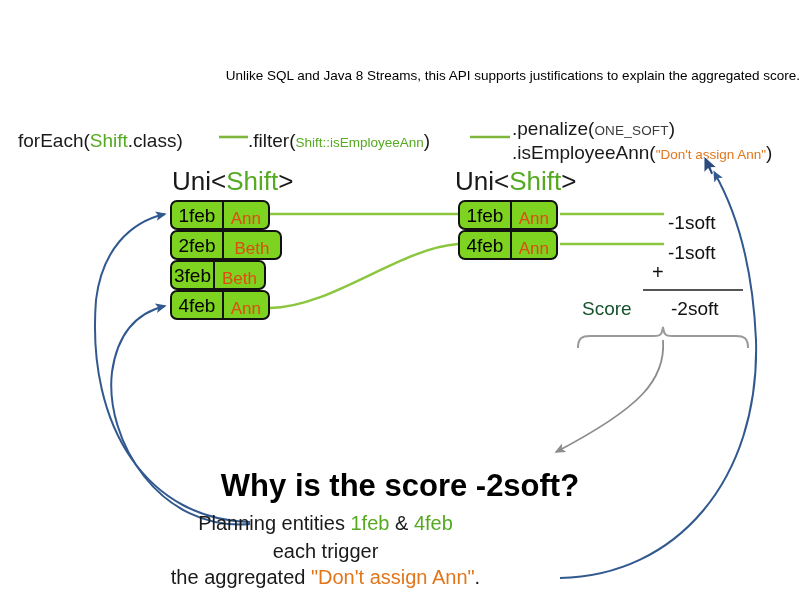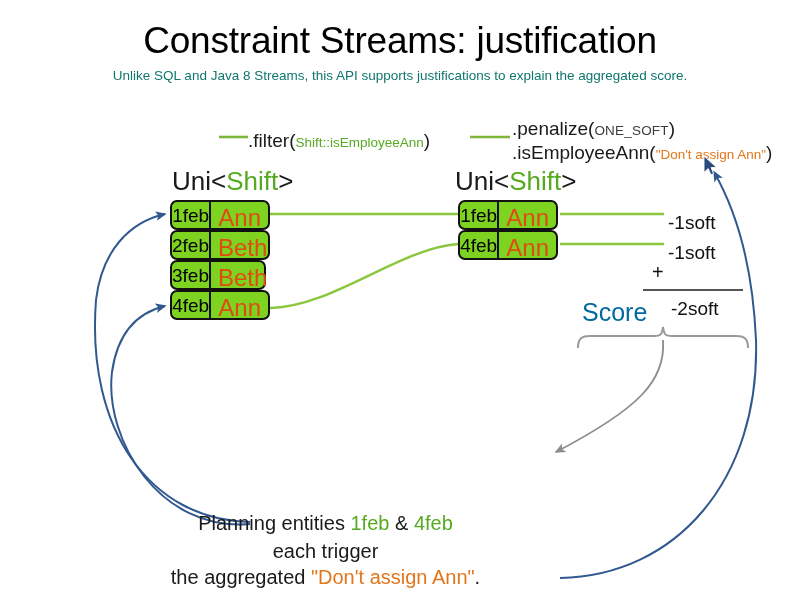--- a/index.html
+++ b/index.html
@@ -39,23 +39,23 @@
     font-size: 37px;
     font-weight: normal;
     letter-spacing: -0.2px;
     color: #000;
     white-space: nowrap;
   }
   .subtitle {
     position: absolute;
     left: 0; top: 68px;
     width: 800px;
-    text-align: center;
-    font-size: 13.5px;
-    color: #0f766e;
+    text-align: right;
+    font-size: 13.5px;
+    color: #000000;
     white-space: nowrap;
   }
 
   
   .code {
     position: absolute;
     font-size: 19px;
     color: #1a1a1a;
     white-space: nowrap;
   }
@@ -111,21 +111,21 @@
     color: #000000;
     line-height: 1;
   }
   .factbox .who {
     box-sizing: border-box;
     flex: 1;
     display: flex;
     align-items: center;
     justify-content: center;
     padding: 16px 7px;
-    font-size: 24px;
+    font-size: 17px;
     color: #e04b12;
     line-height: 1;
   }
 
   
   .softval {
     position: absolute;
     font-size: 19px;
     color: #111111;
     white-space: nowrap;
@@ -142,22 +142,22 @@
   }
   #sum-rule {
     position: absolute;
     left: 643px; top: 289px;
     width: 100px; height: 2px;
     background: #555555;
   }
   #score-label {
     position: absolute;
     left: 582px; top: 298px;
-    font-size: 25px;
-    color: #0369a1;
+    font-size: 19px;
+    color: #14532d;
     white-space: nowrap;
   }
   #score-total {
     position: absolute;
     left: 671px; top: 298px;
     font-size: 19px;
     color: #111;
     white-space: nowrap;
   }
 
@@ -226,39 +226,39 @@
                C 664 334 665 336 672 336 L 736 336 C 744 336 748 338 748 348"></path>
     </g>
     <path d="M 663 340 C 666 380 640 408 556 452" stroke="#8c8c8c" stroke-width="1.8" fill="none" marker-end="url(#arrow-gray)"></path>
 
     <path d="M 250 522 C 150 520 86 430 96 300 C 102 250 130 222 165 214" stroke="#31598f" stroke-width="2" fill="none" marker-end="url(#arrow-blue)"></path>
     <path d="M 250 524 C 160 532 104 440 112 372 C 118 330 140 312 165 306" stroke="#31598f" stroke-width="2" fill="none" marker-end="url(#arrow-blue)"></path>
 
     <path d="M 560 578 C 676 576 760 480 756 340 C 752 250 730 200 714 172" stroke="#31598f" stroke-width="2" fill="none" marker-end="url(#arrow-blue)"></path>
   </svg>
 
-  <div class="title">Constraint Streams: justification</div>
   <div class="subtitle">Unlike SQL and Java 8 Streams, this API supports justifications to explain the aggregated score.</div>
 
+  <div class="code" id="code-foreach"><span>forEach(</span><span class="type">Shift</span><span>.class)</span></div>
 
   <div class="code" id="code-penalize"><span>.penalize(</span><span class="smallblk">ONE_SOFT</span><span>)</span></div>
 
   <div class="code" id="code-filter"><span>.filter(</span><span class="small">Shift::isEmployeeAnn</span><span>)</span></div>
 
   <div class="code" id="code-asconstraint"><span>.isEmployeeAnn(</span><span class="cname">"Don't assign Ann"</span><span>)</span></div>
 
   <div class="unilabel" id="uni-left"><span>Uni&lt;</span><span class="type">Shift</span><span>&gt;</span></div>
 
   <div class="unilabel" id="uni-right"><span>Uni&lt;</span><span class="type">Shift</span><span>&gt;</span></div>
 
   <div class="factbox" style="left:170px; top:200px; width:100px;">
     <div class="date">1feb</div>
     <div class="who">Ann</div>
   </div>
-  <div class="factbox" style="left:170px; top:230px; width:100px;">
+  <div class="factbox" style="left:170px; top:230px; width:112px;">
     <div class="date">2feb</div>
     <div class="who">Beth</div>
   </div>
   <div class="factbox" style="left:170px; top:260px; width:96px;">
     <div class="date">3feb</div>
     <div class="who">Beth</div>
   </div>
   <div class="factbox" style="left:170px; top:290px; width:100px;">
     <div class="date">4feb</div>
     <div class="who">Ann</div>
@@ -273,20 +273,21 @@
     <div class="who">Ann</div>
   </div>
 
   <div class="softval" id="soft-1">-1soft</div>
   <div class="softval" id="soft-2">-1soft</div>
   <div id="plus-sign">+</div>
   <div id="sum-rule"></div>
   <div id="score-label">Score</div>
   <div id="score-total">-2soft</div>
 
+  <div id="why-heading">Why is the score -2soft?</div>
 
   <div class="explain-line" id="explain-1"><span>Planning entities </span><span class="date-g">1feb</span><span> &amp; </span><span class="date-g">4feb</span></div>
 
   <div class="explain-line" id="explain-2">each trigger</div>
 
   <div class="explain-line" id="explain-3"><span>the aggregated </span><span class="cname">"Don't assign Ann"</span><span>.</span></div>
 
   <svg id="cursor" viewBox="0 0 16 22" xmlns="http://www.w3.org/2000/svg">
     <path d="M1 1 L1 17.5 L5.2 13.6 L7.9 19.8 L10.6 18.6 L8.1 12.6 L13.6 12.4 Z" fill="#2b4a7d" stroke="#ffffff" stroke-width="0.9"></path>
   </svg>

